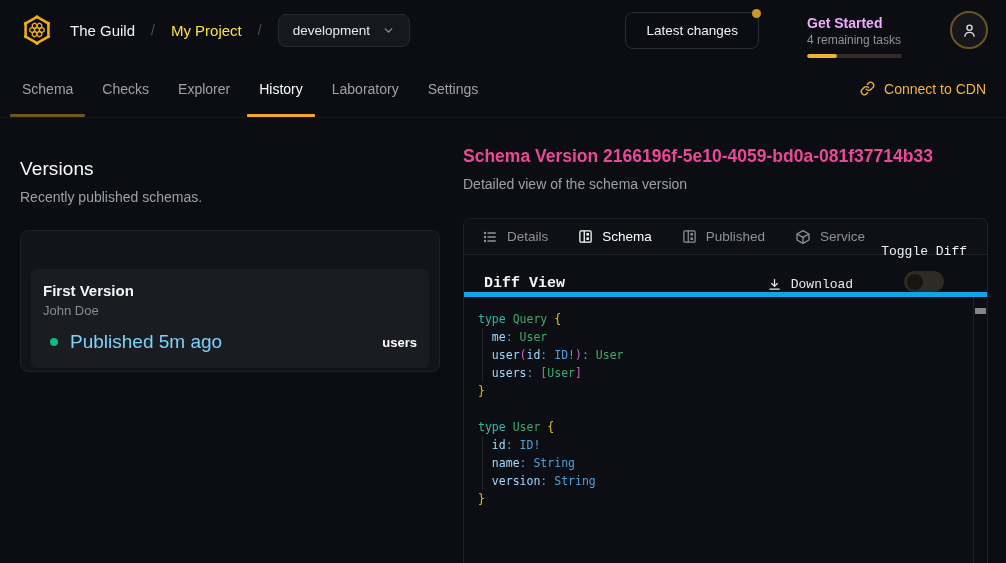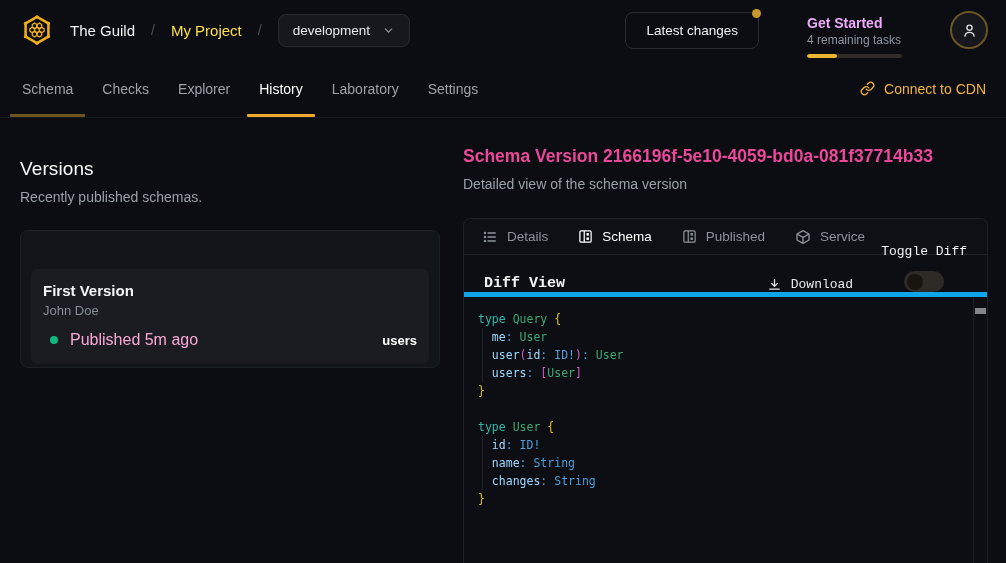--- a/index.html
+++ b/index.html
@@ -57,21 +57,21 @@
   .section-title { font-size:19px; font-weight:400; color:#fbfbfc; letter-spacing:.1px;margin-top:12px; }
   .section-sub { font-size:14px; color:#9aa0a8; margin-top:9px; }
 
   .outer-card { margin-top:25px; background:#111419; border:1px solid #1d2026;
     border-radius:8px; padding:38px 10px 3px; }
   .version-card { background:#1a1c22; border-radius:6px; padding:13px 12px 15px; cursor:pointer; }
   .vc-name { font-size:15px; font-weight:700; color:#f4f5f6; }
   .vc-author { font-size:13px; color:#878c95; margin-top:4px; }
   .vc-row { display:flex; align-items:center; margin-top:13px; }
   .vc-dot { width:8px; height:8px; border-radius:50%; background:#10b981; margin:0 12px 0 7px; }
-  .vc-status { font-size:16px; color:#f9a8d4; }
+  .vc-status { font-size:19px; color:#7dd3fc; }
   .vc-service { margin-left:auto; font-size:13px; font-weight:700; color:#fff; }
 
   .right { flex:1; min-width:0; }
   .detail-title { font-size:17.5px; font-weight:700; color:#ec4899; white-space:nowrap; }
   .detail-sub { font-size:14px; color:#9aa0a8; margin-top:9px; }
 
   .panel { margin-top:26px; border:1px solid var(--border); border-bottom:none;
     border-radius:8px 8px 0 0; overflow:hidden; }
   .panel-tabs { display:flex; align-items:center; height:36px; padding:0 18px; gap:30px;
     background:#0e1015; border-bottom:1px solid var(--border); }
@@ -295,21 +295,21 @@
         <div class="code" id="code-block">
             <div class="code-line"><span class="tok-kw">type</span><span class="tok-plain"> </span><span class="tok-type">Query</span><span class="tok-plain"> </span><span class="tok-brace">{</span></div>
             <div class="code-line"><span class="indent-guide"></span><span class="tok-plain">  </span><span class="tok-field">me</span><span class="tok-colon">:</span><span class="tok-plain"> </span><span class="tok-type">User</span></div>
             <div class="code-line"><span class="indent-guide"></span><span class="tok-plain">  </span><span class="tok-field">user</span><span class="tok-paren">(</span><span class="tok-field">id</span><span class="tok-colon">:</span><span class="tok-plain"> </span><span class="tok-scalar">ID</span><span class="tok-scalar">!</span><span class="tok-paren">)</span><span class="tok-colon">:</span><span class="tok-plain"> </span><span class="tok-type">User</span></div>
             <div class="code-line"><span class="indent-guide"></span><span class="tok-plain">  </span><span class="tok-field">users</span><span class="tok-colon">:</span><span class="tok-plain"> </span><span class="tok-paren">[</span><span class="tok-type">User</span><span class="tok-paren">]</span></div>
             <div class="code-line"><span class="tok-brace">}</span></div>
             <div class="code-line"></div>
             <div class="code-line"><span class="tok-kw">type</span><span class="tok-plain"> </span><span class="tok-type">User</span><span class="tok-plain"> </span><span class="tok-brace">{</span></div>
             <div class="code-line"><span class="indent-guide"></span><span class="tok-plain">  </span><span class="tok-field">id</span><span class="tok-colon">:</span><span class="tok-plain"> </span><span class="tok-scalar">ID</span><span class="tok-scalar">!</span></div>
             <div class="code-line"><span class="indent-guide"></span><span class="tok-plain">  </span><span class="tok-field">name</span><span class="tok-colon">:</span><span class="tok-plain"> </span><span class="tok-scalar">String</span></div>
-            <div class="code-line"><span class="indent-guide"></span><span class="tok-plain">  </span><span class="tok-field">changes</span><span class="tok-colon">:</span><span class="tok-plain"> </span><span class="tok-scalar">String</span></div>
+            <div class="code-line"><span class="indent-guide"></span><span class="tok-plain">  </span><span class="tok-field">version</span><span class="tok-colon">:</span><span class="tok-plain"> </span><span class="tok-scalar">String</span></div>
             <div class="code-line"><span class="tok-brace">}</span></div>
           </div>
         <div class="code-scrollbar">
           <div class="code-scroll-thumb"></div>
         </div>
       </div>
     </div>
   </div>
 </div>
 

